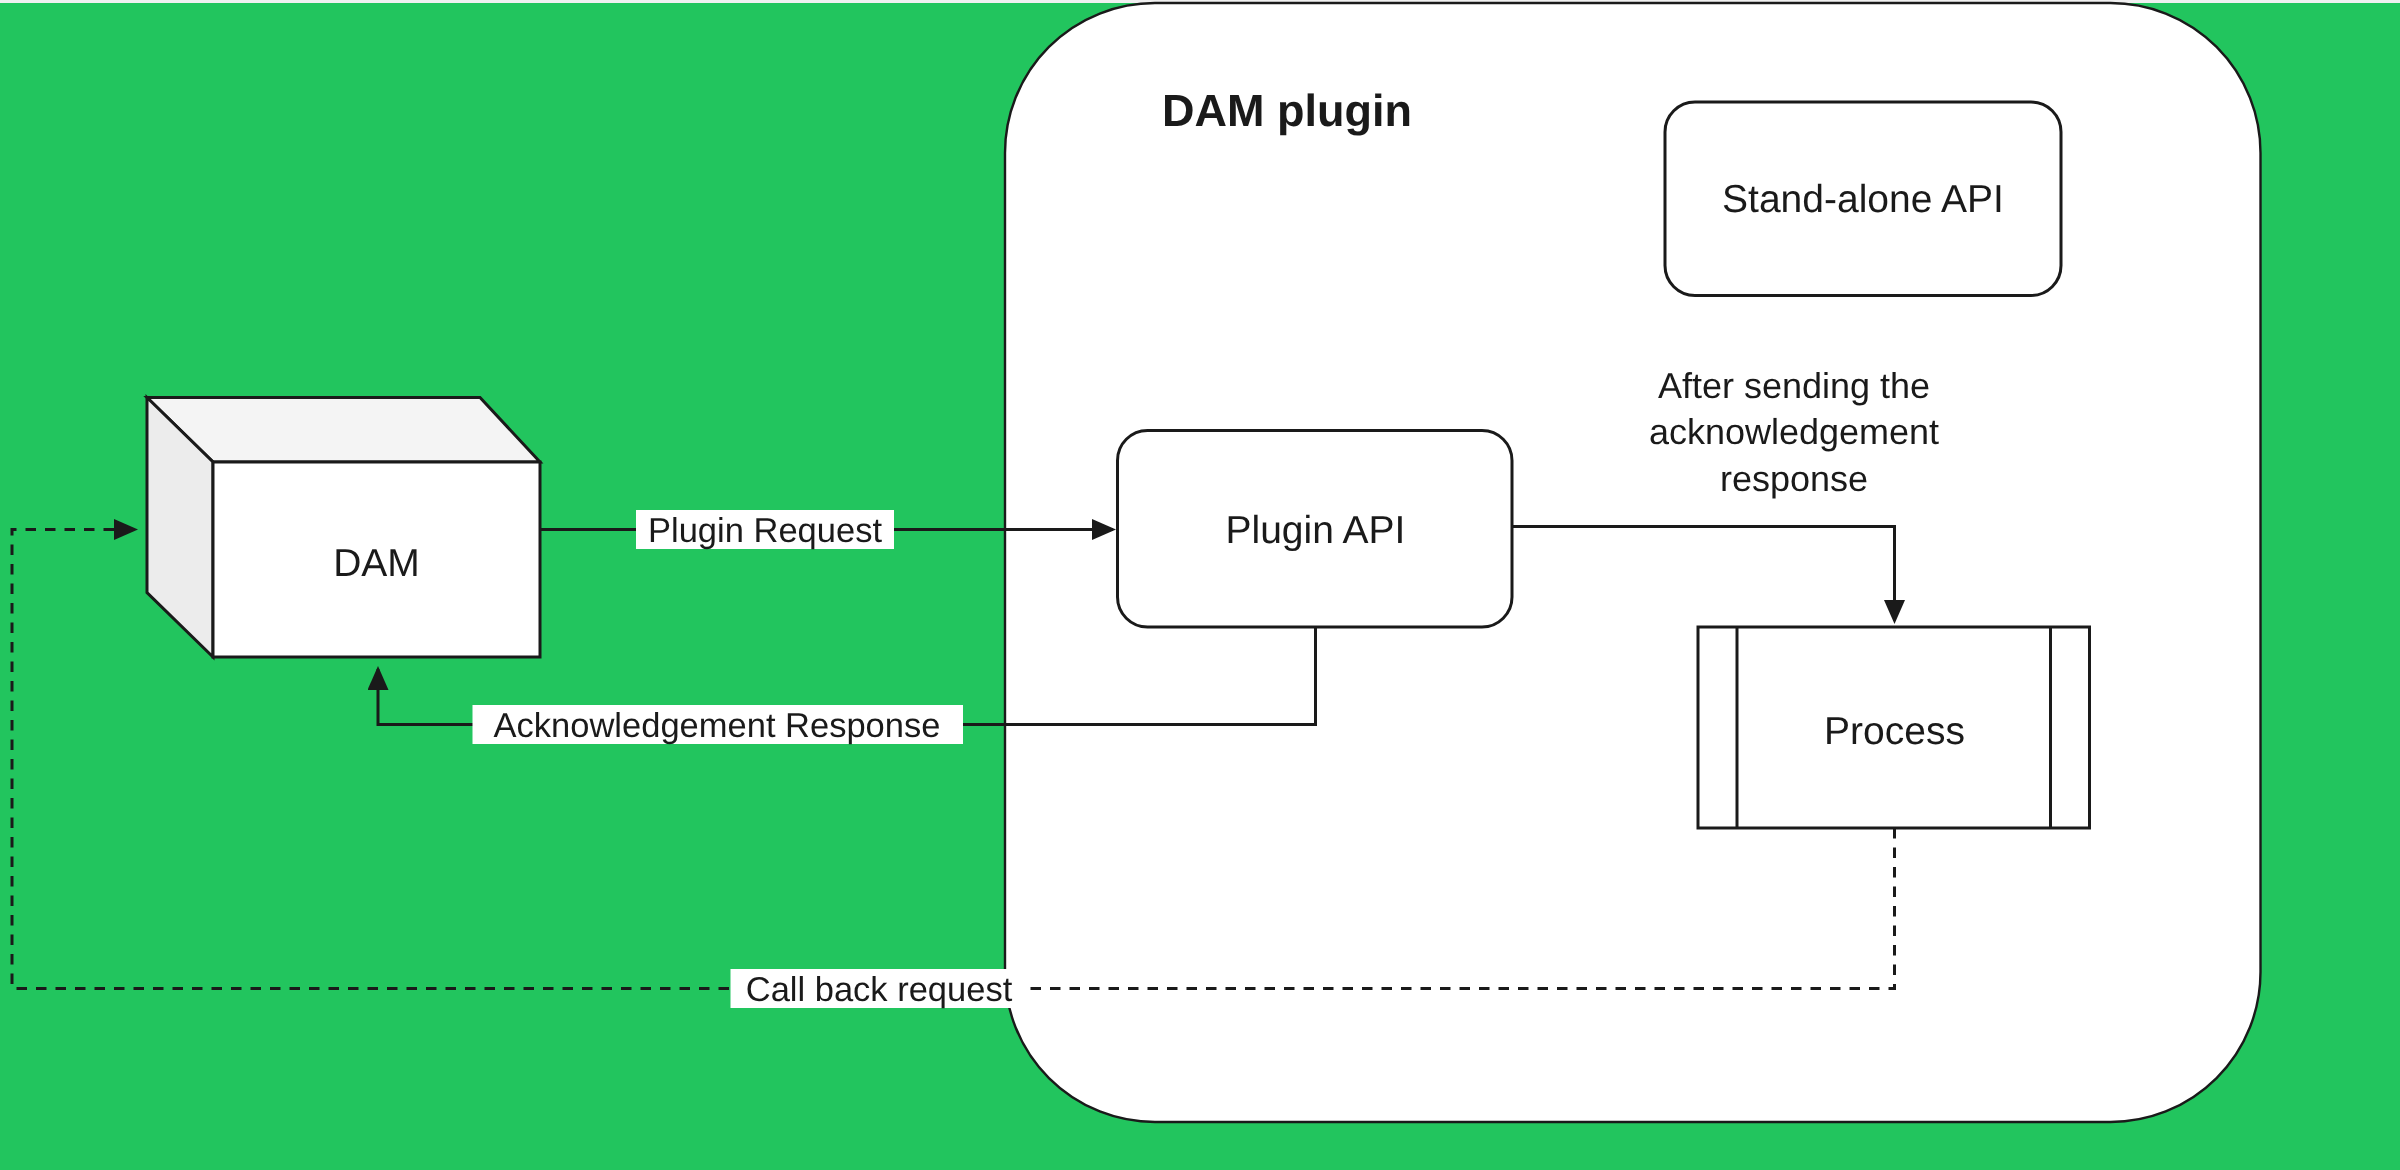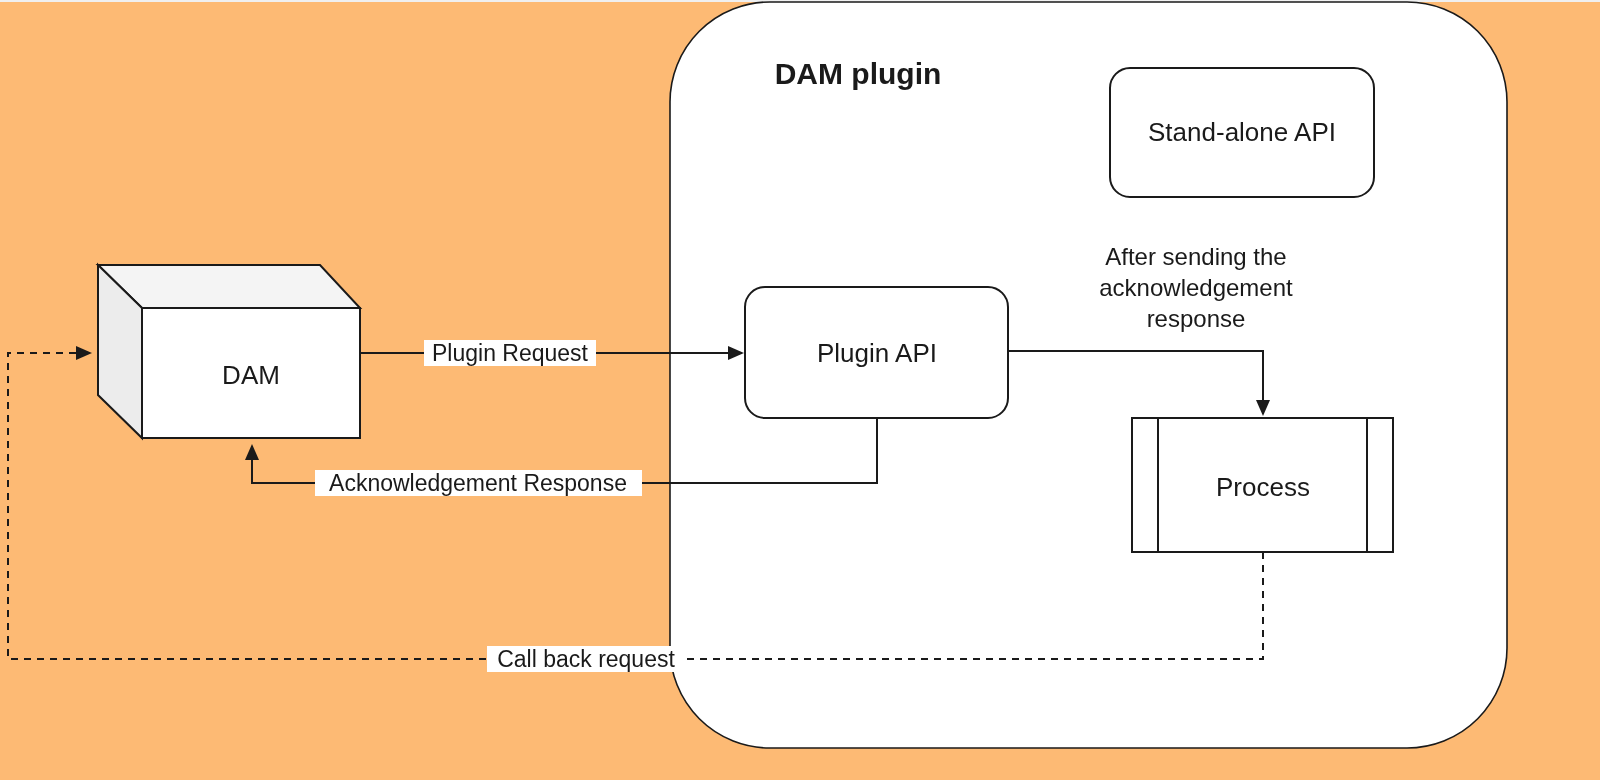--- a/index.html
+++ b/index.html
@@ -8,21 +8,21 @@
     background: #ffffff;
     width: 1600px;
     height: 780px;
     overflow: hidden;
     font-family: "Liberation Sans", sans-serif;
   }
   .canvas {
     position: relative;
     width: 1600px;
     height: 780px;
-    background: #fdba74;
+    background: #22c55e;
   }
   svg { display: block; }
   text {
     font-family: "Liberation Sans", sans-serif;
     fill: #1a1a1a;
   }
   .node-label   { font-size: 26px; }
   .edge-label   { font-size: 23px; }
   .note-label   { font-size: 24px; }
   .title-label  { font-size: 30px; font-weight: bold; }

